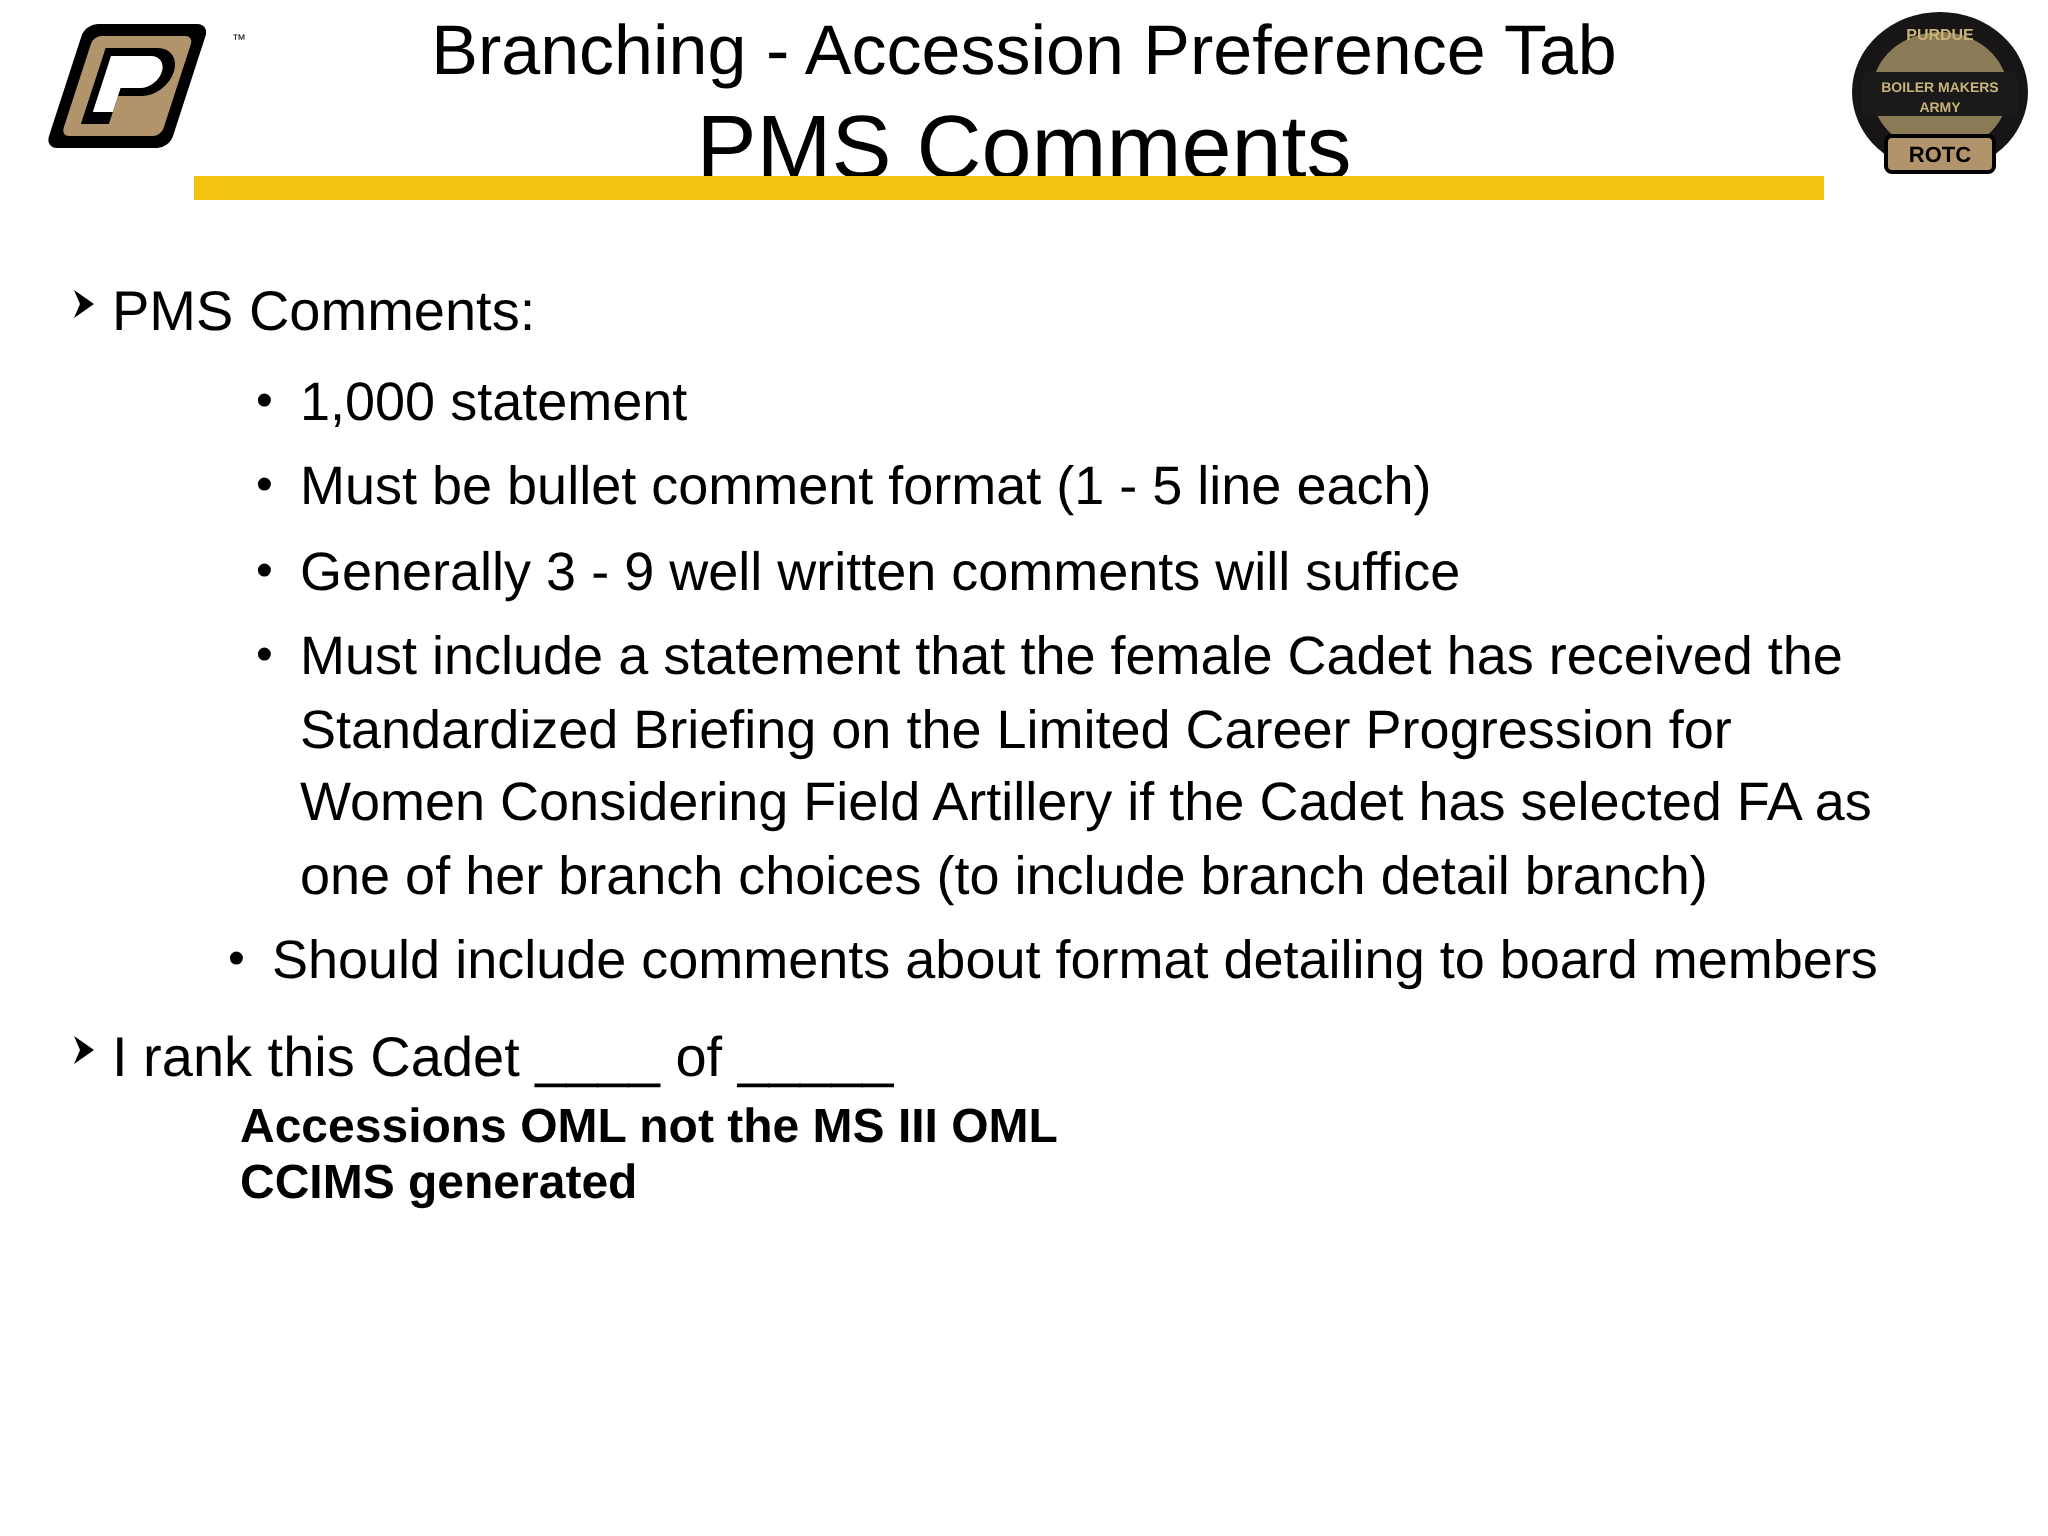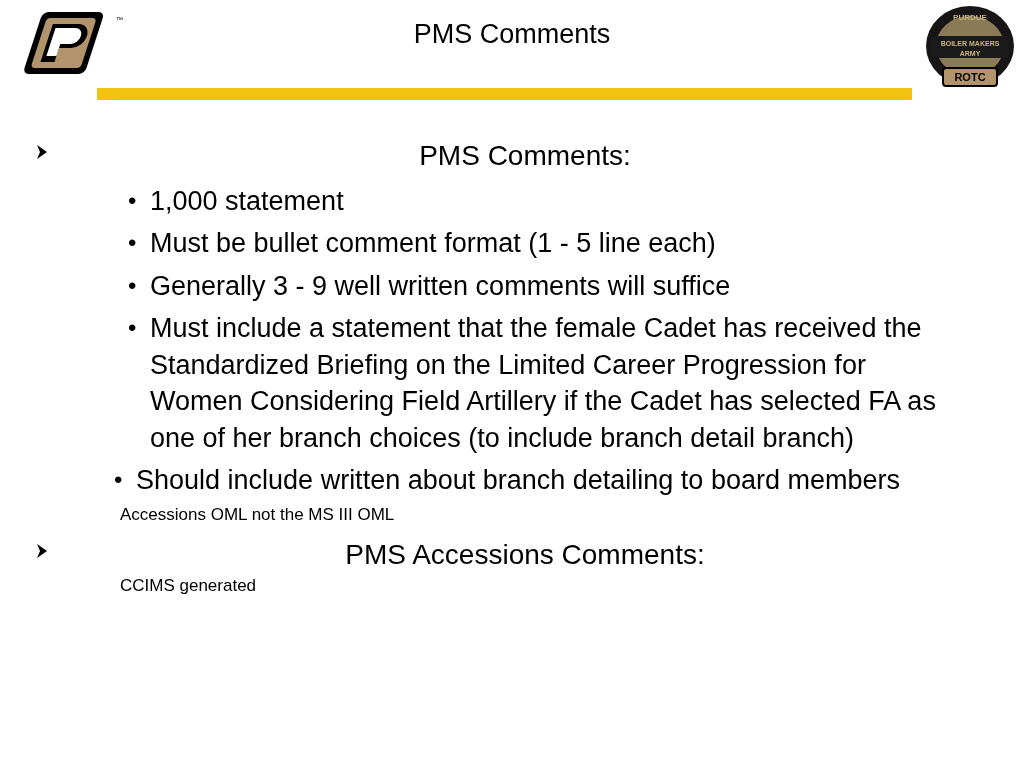--- a/index.html
+++ b/index.html
@@ -37,24 +37,24 @@
     right: 0;
     top: 6px;
     text-align: center;
   }
   .title1 {
     font-size: 35px;
     font-weight: 400;
     line-height: 1.15;
   }
   .title2 {
-    font-size: 27px;
+    font-size: 45px;
     font-weight: 400;
     line-height: 1.15;
-    margin-top: 13px;
+    margin-top: 2px;
   }
   .gold-bar {
     position: absolute;
     left: 97px;
     top: 88px;
     width: 815px;
     height: 12px;
     background: #f2c310;
   }
   .content {
@@ -72,25 +72,26 @@
     margin-bottom: 4px;
   }
   .outer-marker {
     flex: 0 0 auto;
     width: 26px;
     display: inline-flex;
     align-items: center;
     justify-content: center;
     margin-top: 6px;
   }
-  .outer-text { flex: 1; text-align: center; }
+  .outer-text { flex: 1; }
   .sub-note {
-    font-size: 17px;
+    font-size: 24px;
     margin-left: 90px;
     line-height: 1.2;
+    font-weight: bold;
   }
   .inner-list {
     margin-top: 10px;
     margin-left: 98px;
   }
   .inner-item {
     display: flex;
     align-items: flex-start;
     font-size: 27px;
     line-height: 1.35;
@@ -122,20 +123,21 @@
         <rect x="6" y="4" width="62" height="62" rx="6" fill="#000"></rect>
         <rect x="12" y="10" width="50" height="50" rx="4" fill="#b1946c"></rect>
         <path d="M20 16 h26 a12 12 0 0 1 0 24 h-12 v14 h-14 z" fill="#000"></path>
         <path d="M24 20 h20 a8 8 0 0 1 0 16 h-10 v12 h-10 z" fill="#fff"></path>
       </g>
       <text x="98" y="14" font-size="7" fill="#000">™</text>
     </svg>
   </div>
 
   <div class="title-block">
+    <div class="title1">Branching - Accession Preference Tab</div>
     <div class="title2">PMS Comments</div>
   </div>
 
   <div class="logo-right" aria-label="Boilermakers Army ROTC Badge">
     <svg class="badge-svg" viewBox="0 0 95 100">
       <ellipse cx="47" cy="44" rx="44" ry="40" fill="#171515"></ellipse>
       <ellipse cx="47" cy="44" rx="34" ry="30" fill="#8a7a55"></ellipse>
       <rect x="8" y="34" width="78" height="22" rx="3" fill="#1a1a1a"></rect>
       <text x="47" y="44" text-anchor="middle" font-size="7" fill="#c9b37a" font-weight="bold">BOILER MAKERS</text>
       <text x="47" y="54" text-anchor="middle" font-size="7" fill="#c9b37a" font-weight="bold">ARMY</text>
@@ -171,29 +173,29 @@
     <div class="inner-item">
       <span class="inner-marker">•</span>
       <span class="inner-text">Generally 3 - 9 well written comments will suffice</span>
     </div>
     <div class="inner-item">
       <span class="inner-marker">•</span>
       <span class="inner-text">Must include a statement that the female Cadet has received the Standardized Briefing on the Limited Career Progression for Women Considering Field Artillery if the Cadet has selected FA as one of her branch choices (to include branch detail branch)</span>
     </div>
     <div class="inner-item shift-left">
       <span class="inner-marker">•</span>
-      <span class="inner-text">Should include written about branch detailing to board members</span>
-    </div>
-  </div>
-
-  <div class="sub-note">Accessions OML not the MS III OML</div>
+      <span class="inner-text">Should include comments about format detailing to board members</span>
+    </div>
+  </div>
 
   <div class="outer-item gap-above">
     <span class="outer-marker">
       <svg width="16" height="16" viewBox="0 0 16 16">
           <path d="M2 1 L12 8 L2 15 L5 8 Z" fill="#000"></path>
         </svg>
     </span>
-    <span class="outer-text">PMS Accessions Comments:</span>
-  </div>
+    <span class="outer-text">I rank this Cadet ____   of  _____</span>
+  </div>
+  <div class="sub-note">Accessions OML not the MS III OML</div>
+
   <div class="sub-note">CCIMS generated</div>
 
 </div>
 
 </body></html>

